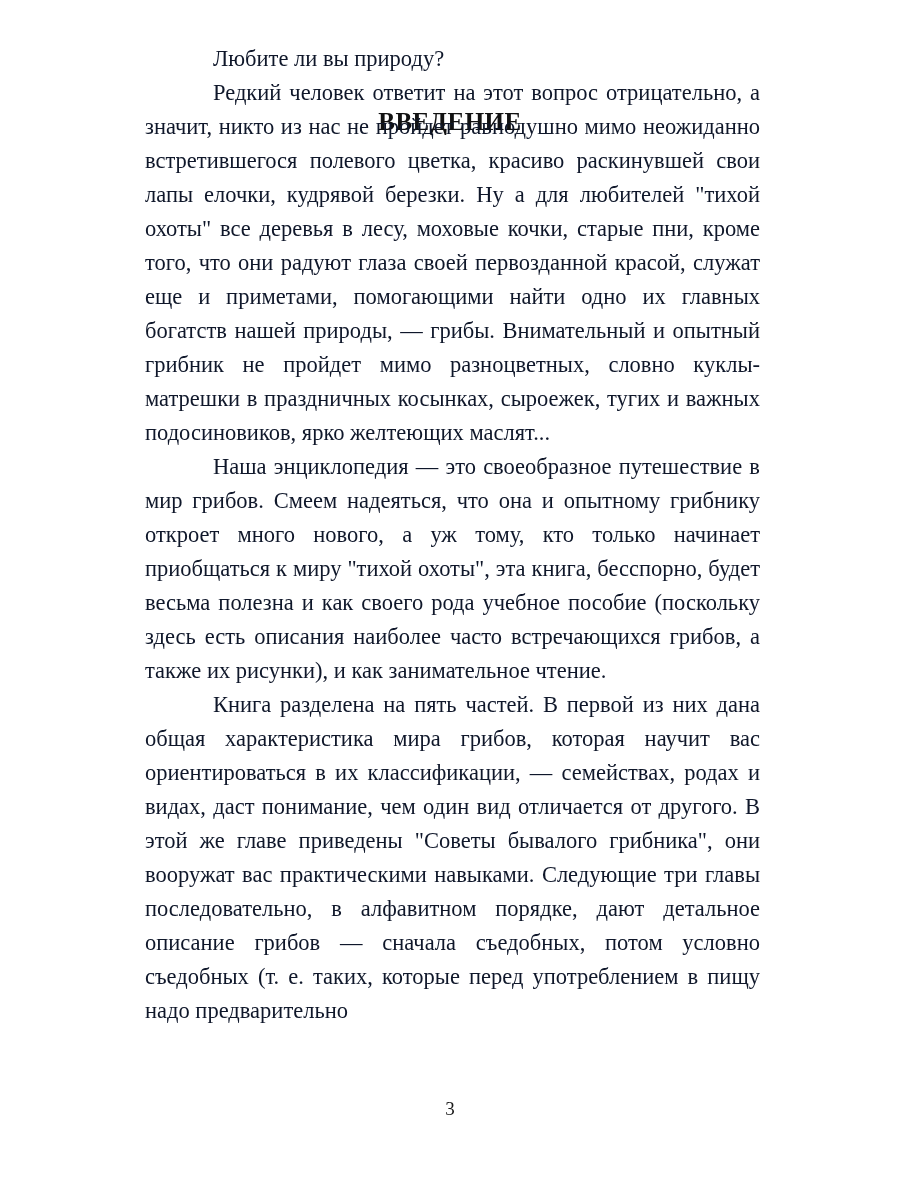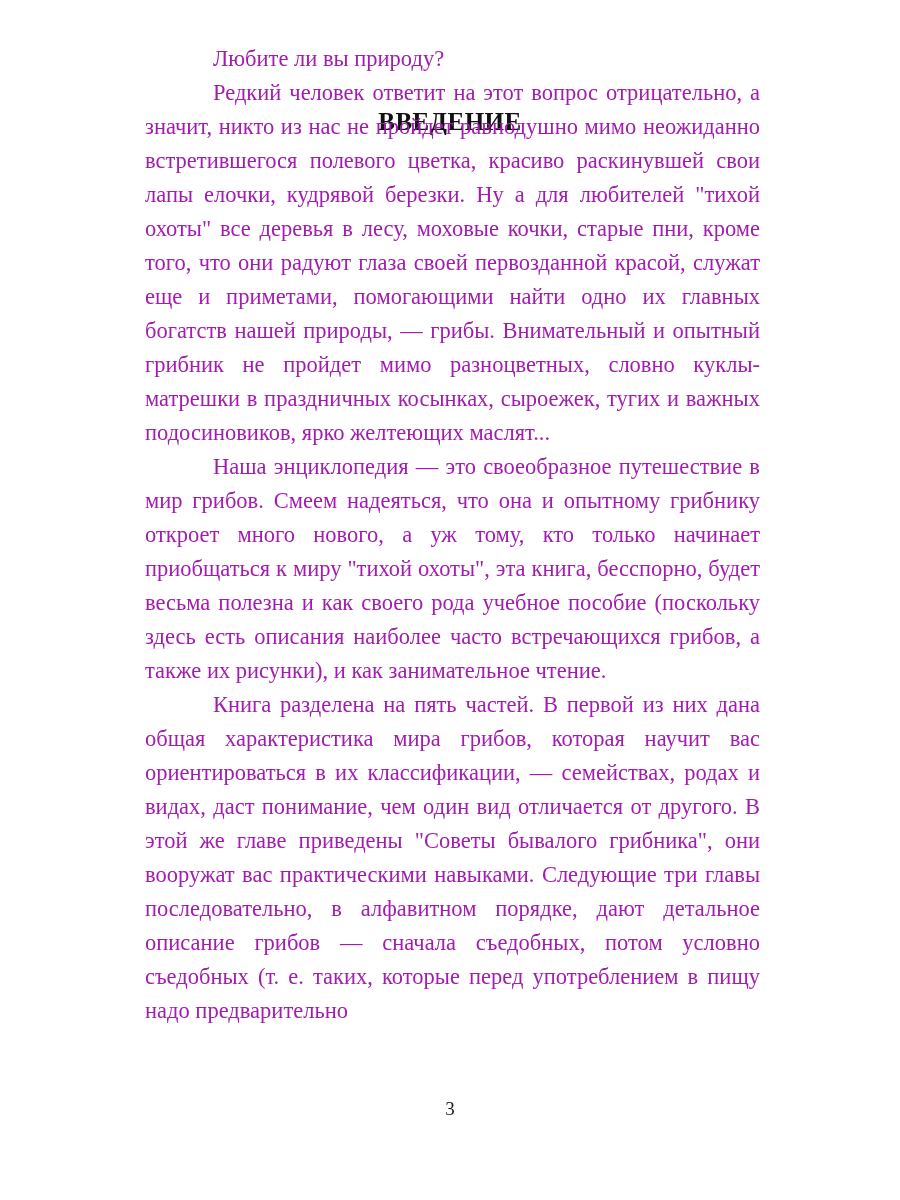--- a/index.html
+++ b/index.html
@@ -35,21 +35,21 @@
     text-align: center;
     margin: 0;
     padding-top: 108px;
     line-height: 1.1;
   }
 
   .body-text {
     font-family: "Liberation Serif", "DejaVu Serif", serif;
     font-size: 22.5px;
     line-height: 34px;
-    color: #a21caf;
+    color: #0f172a;
     text-align: justify;
     text-justify: inter-word;
     margin: 0;
     hyphens: none;
   }
 
   .body-text p {
     margin: 0;
     text-indent: 68px;
   }

